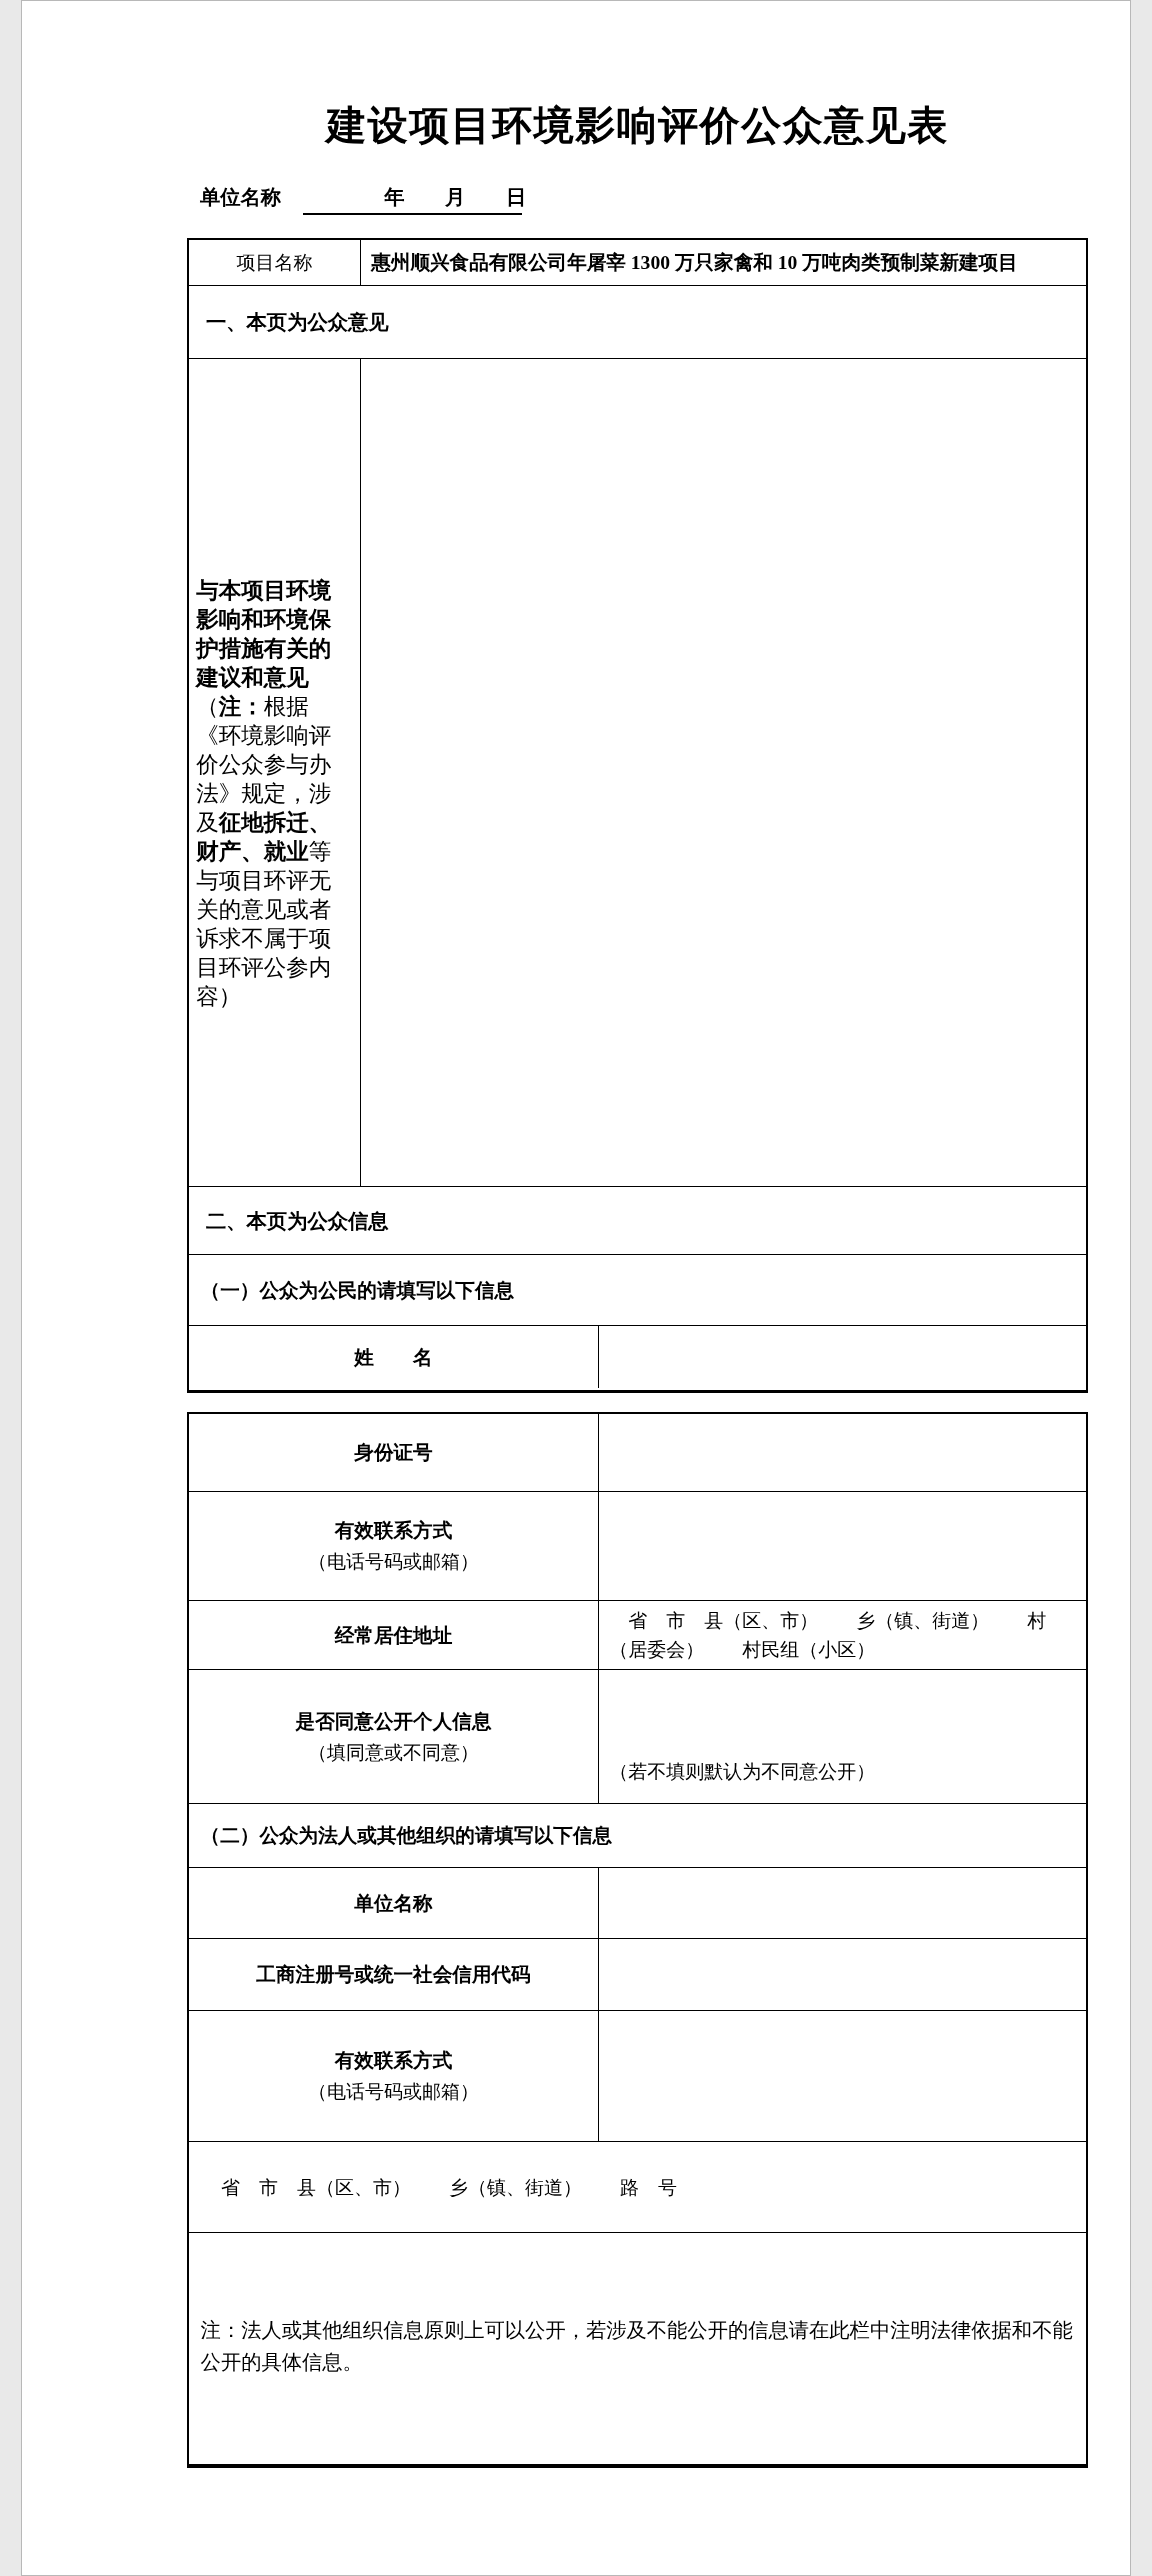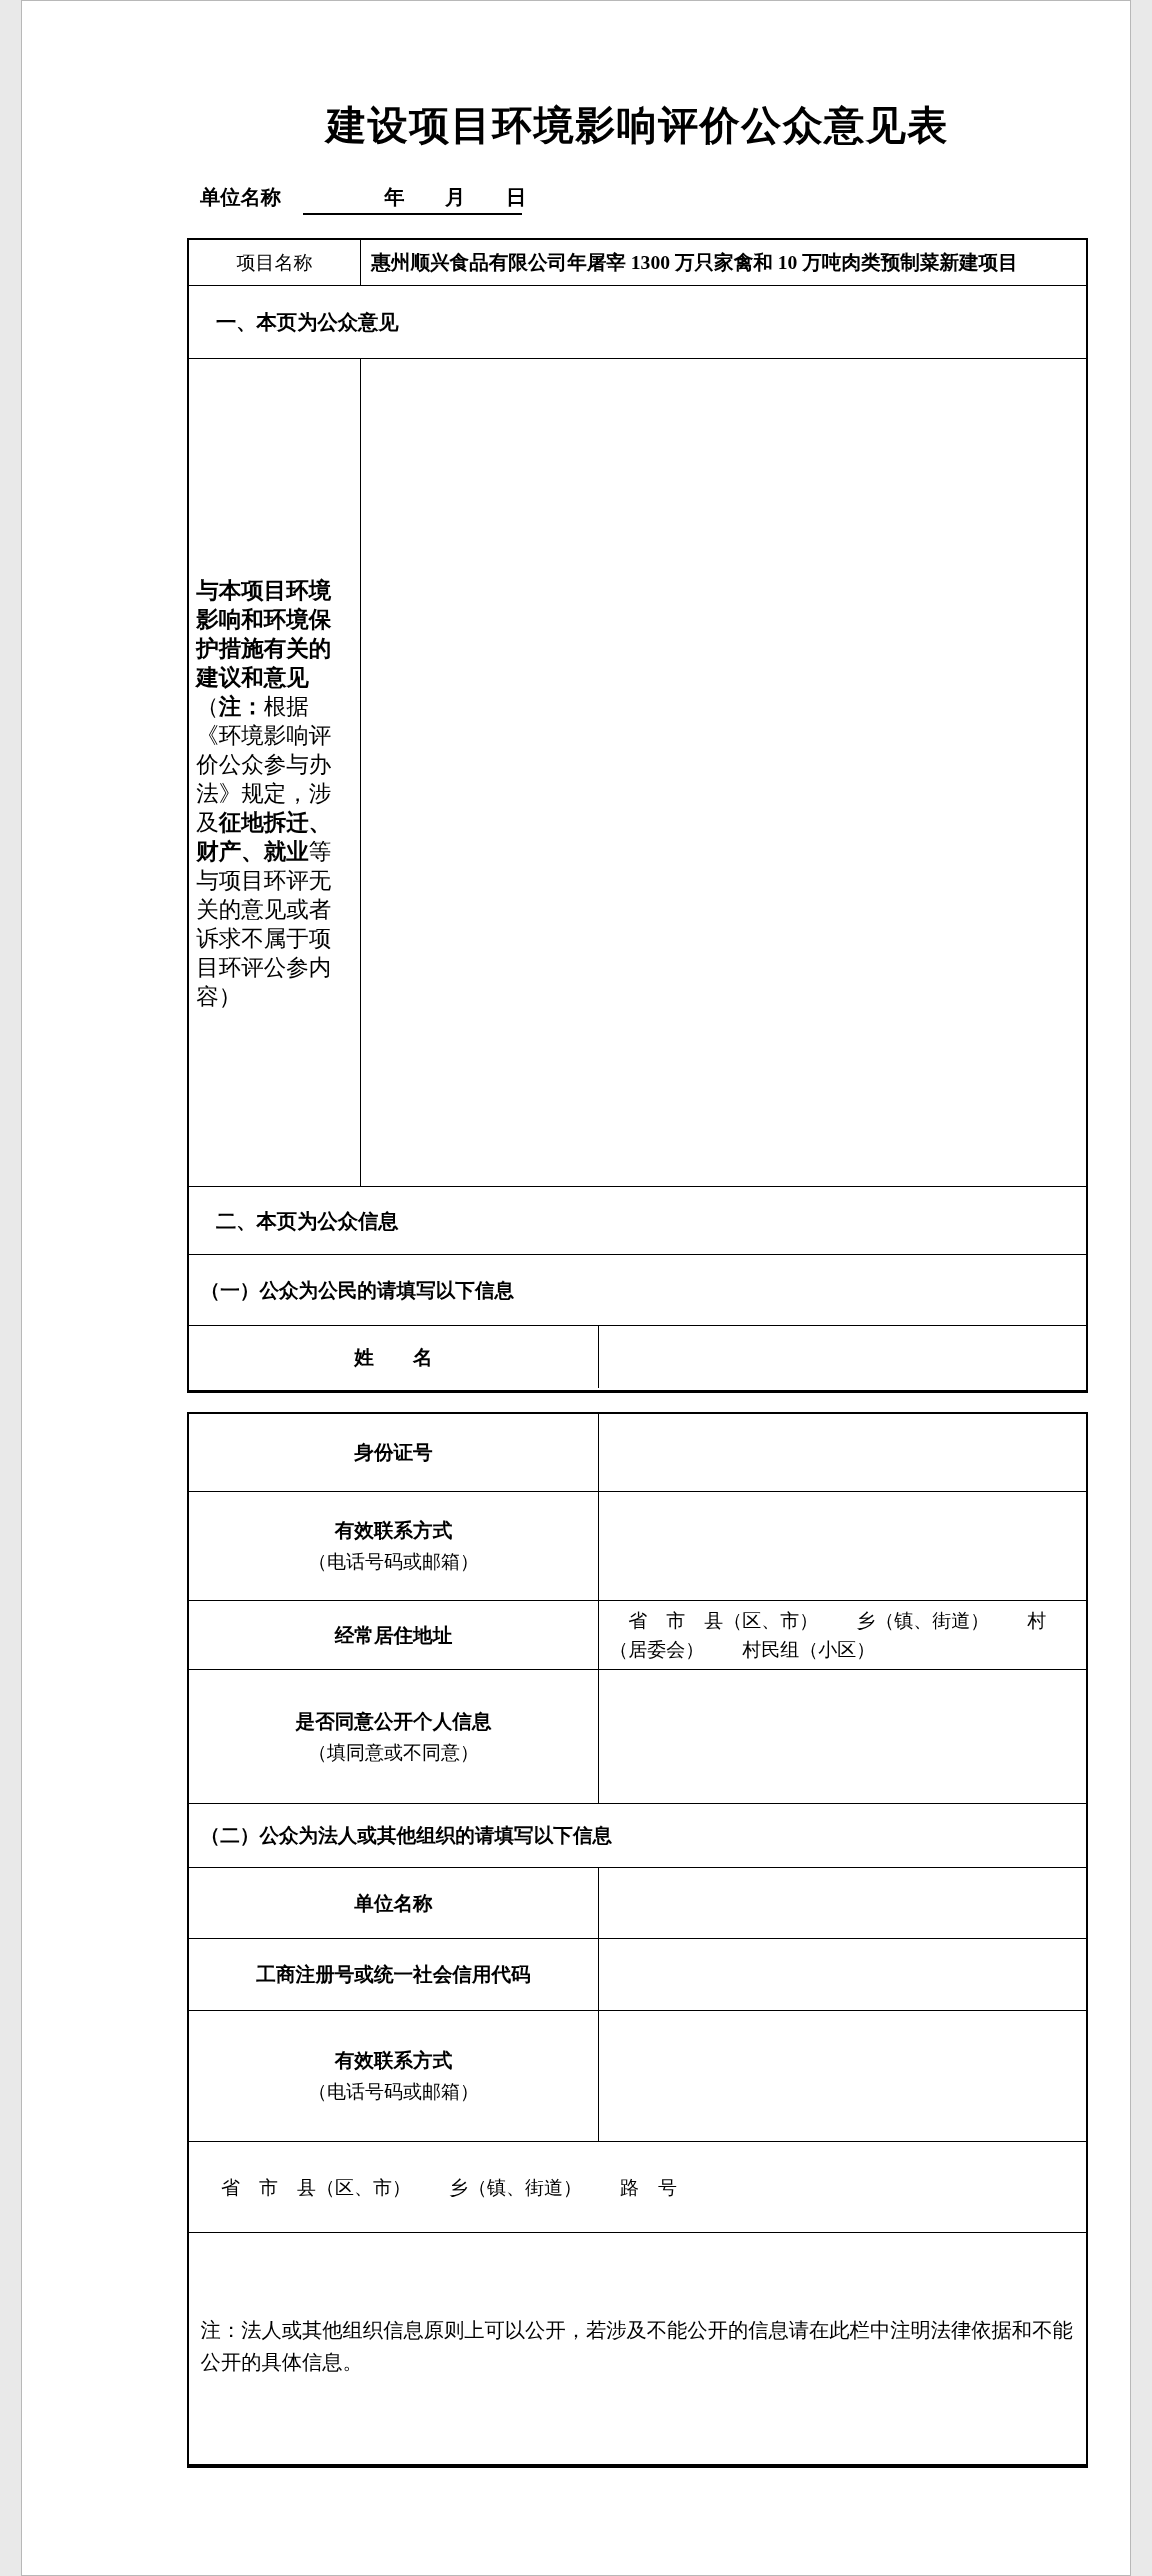--- a/index.html
+++ b/index.html
@@ -75,21 +75,21 @@
 
   .val { flex: 1; display: flex; align-items: center; }
 
   .label-text { font-size: 19.6px; font-weight: bold; line-height: 31px; }
   .sub-text   { font-size: 19px; font-weight: normal; line-height: 31px; }
   .hint-text  { font-size: 19px; font-weight: normal; line-height: 29px; }
 
   .section-hd {
     display: flex;
     align-items: center;
-    padding-left: 27px;
+    padding-left: 17px;
     font-family: "Liberation Sans", "DejaVu Sans", sans-serif;
     font-weight: bold;
     font-size: 20.3px;
     border-bottom: 1.5px solid #000;
   }
   .section-sub { font-size: 19.6px; padding-left: 11.6px; }
 
   
   .r-project { height: 46px; }
   .r-project .lab { font-size: 19px; font-weight: normal; }
@@ -185,20 +185,23 @@
       <div class="val">
         <span class="hint-text">　省　市　县（区、市）　　乡（镇、街道）　　村（居委会）　　村民组（小区）</span>
       </div>
     </div>
 
     <div class="row r-consent">
       <div class="lab lab-wide">
         <span class="label-text">是否同意公开个人信息</span>
         <span class="sub-text">（填同意或不同意）</span>
       </div>
+      <div class="val">
+        <span class="hint-text">（若不填则默认为不同意公开）</span>
+      </div>
     </div>
 
     <div class="section-hd section-sub r-orghd">（二）公众为法人或其他组织的请填写以下信息</div>
 
     <div class="row r-orgname">
       <div class="lab lab-wide label-text">单位名称</div>
       <div class="val"></div>
     </div>
 
     <div class="row r-orgcode">

